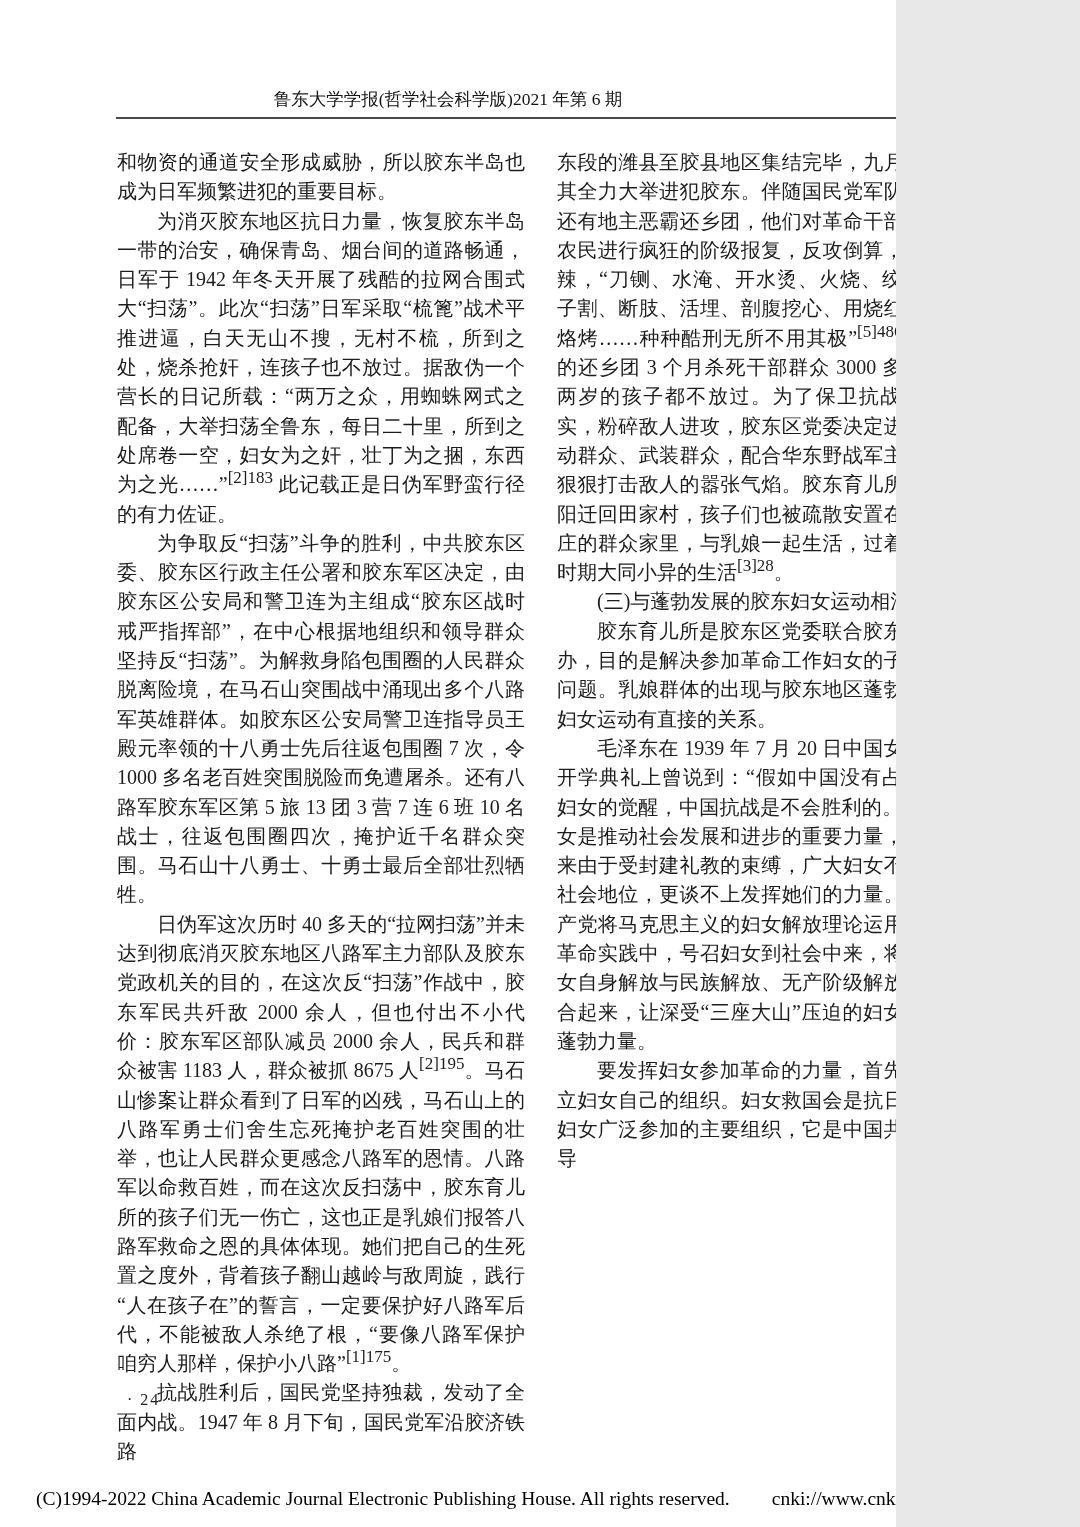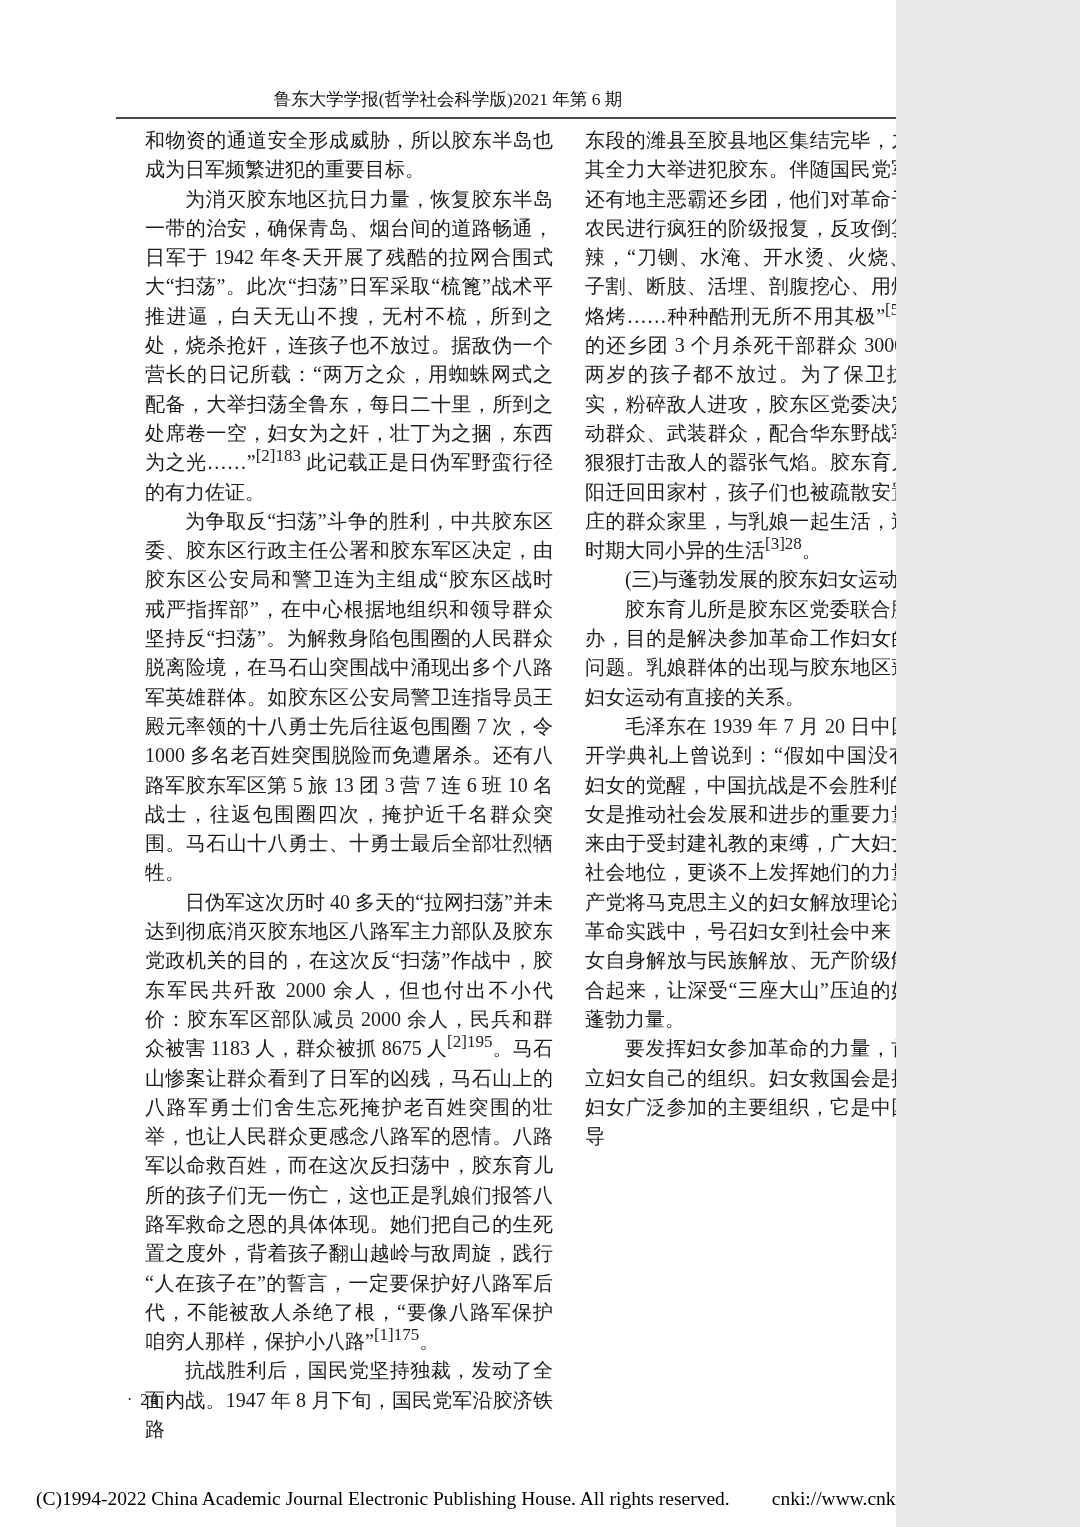--- a/index.html
+++ b/index.html
@@ -16,22 +16,22 @@
     text-align:center;
     font-size:17.5px;line-height:22px;
     color:#151515;
   }
   .header-rule{
     position:absolute;top:117px;left:116px;
     width:849px;height:2px;
     background:#4a4a4a;
   }
   .content{
-    position:absolute;top:126px;left:117px;width:848px;
-    display:flex;gap:32px;margin-left:28px;
+    position:absolute;top:148px;left:117px;width:848px;
+    display:flex;gap:32px;
   }
   .col{
     width:408px;
     font-size:20px;
     line-height:29.3px;
     text-align:justify;
     text-justify:inter-ideograph;
   }
   .col p{margin:0;text-indent:2em;}
   .col p.noindent{text-indent:0;}

